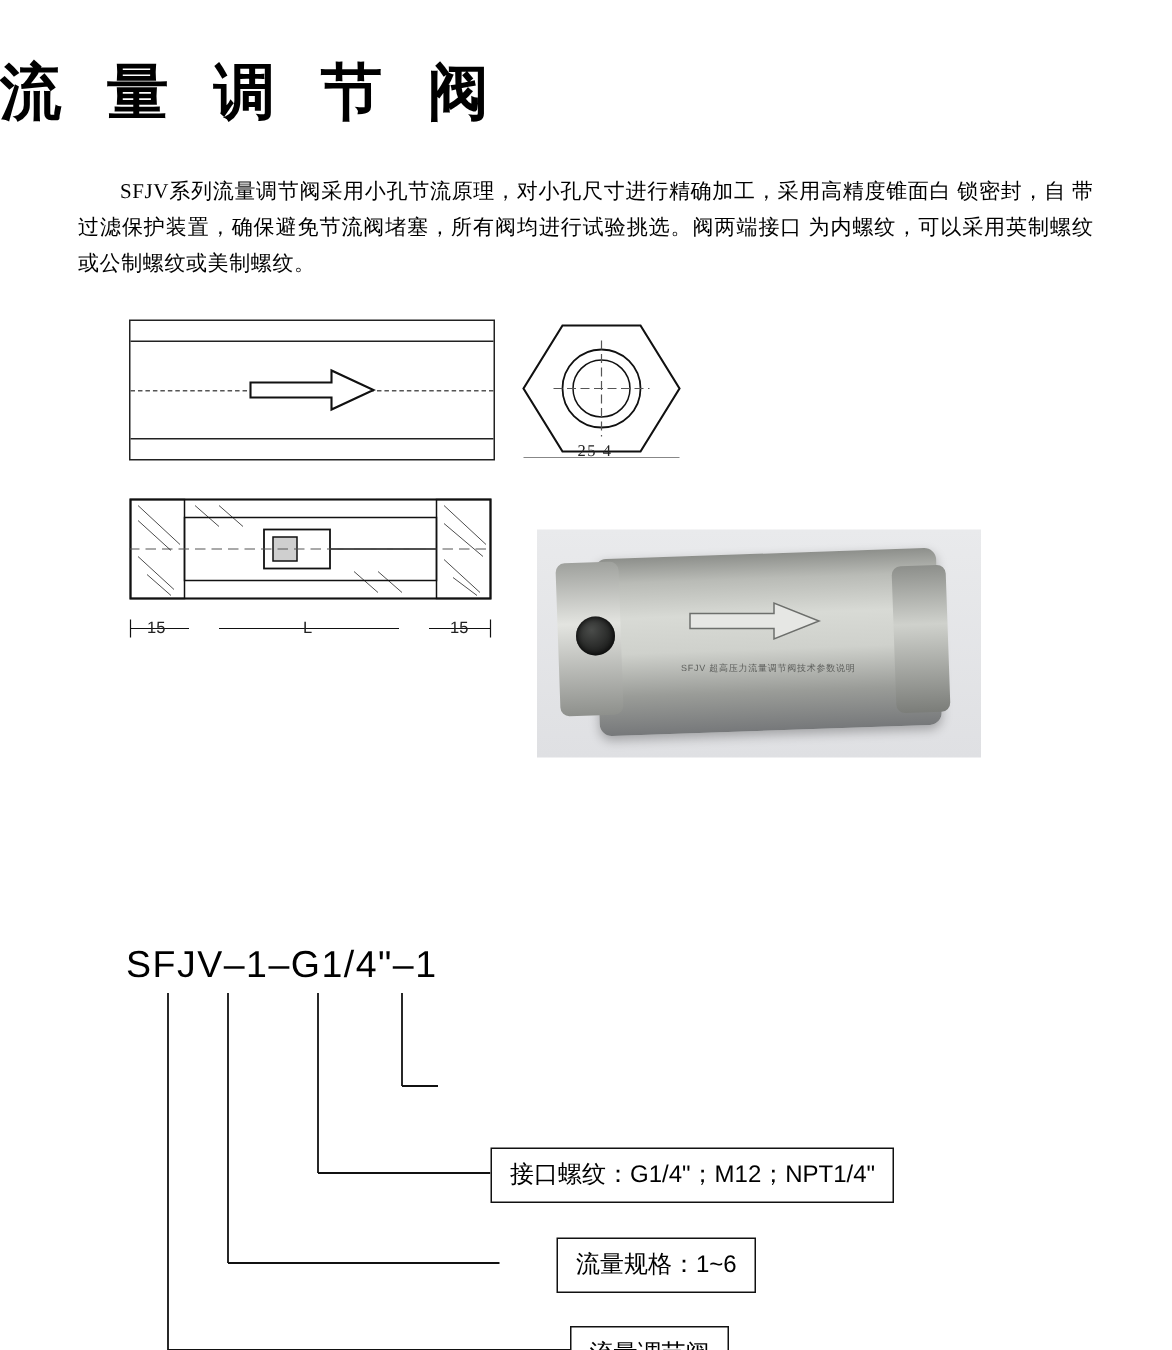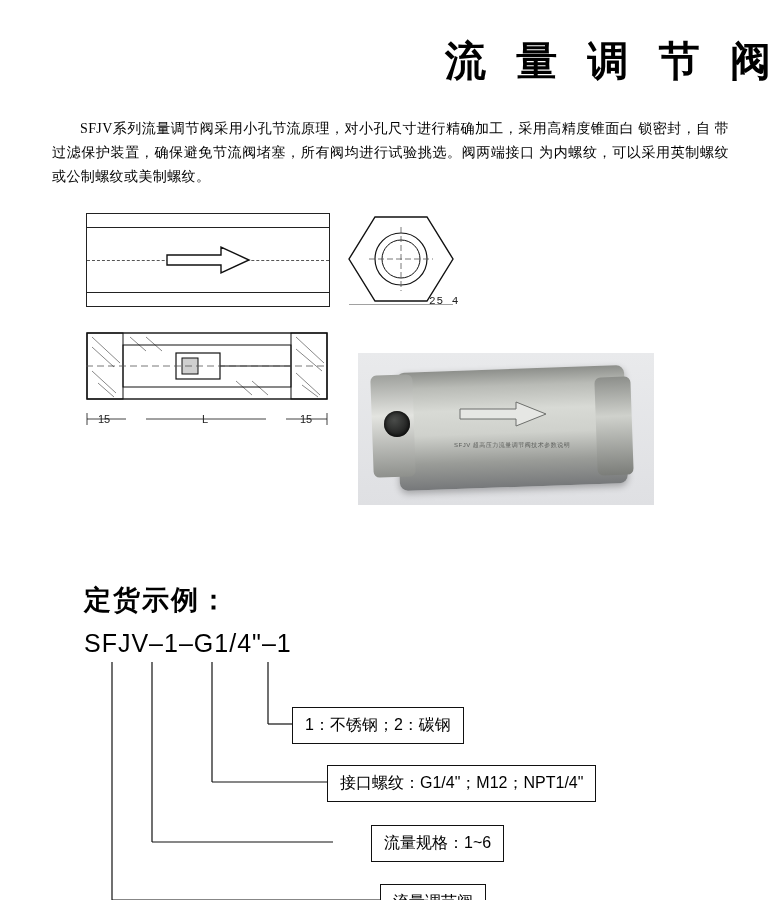--- a/index.html
+++ b/index.html
@@ -15,21 +15,21 @@
     color: #000;
     overflow: hidden;
   }
   .page {
     position: relative;
     width: 781px;
     height: 900px;
     box-sizing: border-box;
   }
   .title {
-    text-align: right;
+    text-align: left;
     font-family: "Liberation Serif", serif;
     font-weight: bold;
     font-size: 41px;
     letter-spacing: 10px;
     margin-top: 34px;
     margin-bottom: 0;
   }
   .intro {
     margin: 28px 52px 0 52px;
     font-size: 14px;
@@ -79,24 +79,23 @@
   .dwg-top-right {
     position: absolute;
     left: 345px;
     top: 8px;
     width: 120px;
     height: 108px;
   }
   .dim-label {
     position: absolute;
     font-size: 11px;
-    font-family: Liberation Mono, monospace;
+    font-family: Liberation Serif, serif;
     color: #222;
     letter-spacing: 1px;
-    margin-left: 44px;
   }
 
   
   .dwg-bottom-left {
     position: absolute;
     left: 86px;
     top: 118px;
     width: 242px;
     height: 86px;
   }
@@ -301,38 +300,36 @@
       <div class="cap-left"></div>
       <div class="bore"></div>
       <div class="cap-right"></div>
       <svg class="arrow-emb" viewBox="0 0 90 26">
         <polygon points="2,8 58,8 58,1 88,13 58,25 58,18 2,18" fill="#e6e7e4" stroke="#6d6f6c" stroke-width="1"></polygon>
       </svg>
       <div class="etch">SFJV  超高压力流量调节阀技术参数说明</div>
     </div>
   </div>
 
-  <div class="order-title">定货示例：</div>
   <div class="order-code">SFJV–1–G1/4"–1</div>
 
   <div class="leaders">
     <svg width="781" height="272" viewBox="0 0 781 272" style="position:absolute;left:0;top:0;">
 
       <line x1="112" y1="0" x2="112" y2="238" stroke="#111" stroke-width="1.2"></line>
       <line x1="112" y1="238" x2="380" y2="238" stroke="#111" stroke-width="1.2"></line>
 
       <line x1="152" y1="0" x2="152" y2="180" stroke="#111" stroke-width="1.2"></line>
       <line x1="152" y1="180" x2="333" y2="180" stroke="#111" stroke-width="1.2"></line>
 
       <line x1="212" y1="0" x2="212" y2="120" stroke="#111" stroke-width="1.2"></line>
       <line x1="212" y1="120" x2="327" y2="120" stroke="#111" stroke-width="1.2"></line>
 
       <line x1="268" y1="0" x2="268" y2="62" stroke="#111" stroke-width="1.2"></line>
       <line x1="268" y1="62" x2="292" y2="62" stroke="#111" stroke-width="1.2"></line>
     </svg>
 
-    <div class="lbox b1">1：不锈钢；2：碳钢</div>
     <div class="lbox b2">接口螺纹：G1/4"；M12；NPT1/4"</div>
     <div class="lbox b3">流量规格：1~6</div>
     <div class="lbox b4">流量调节阀</div>
   </div>
 
 </div>
 
 </body></html>

